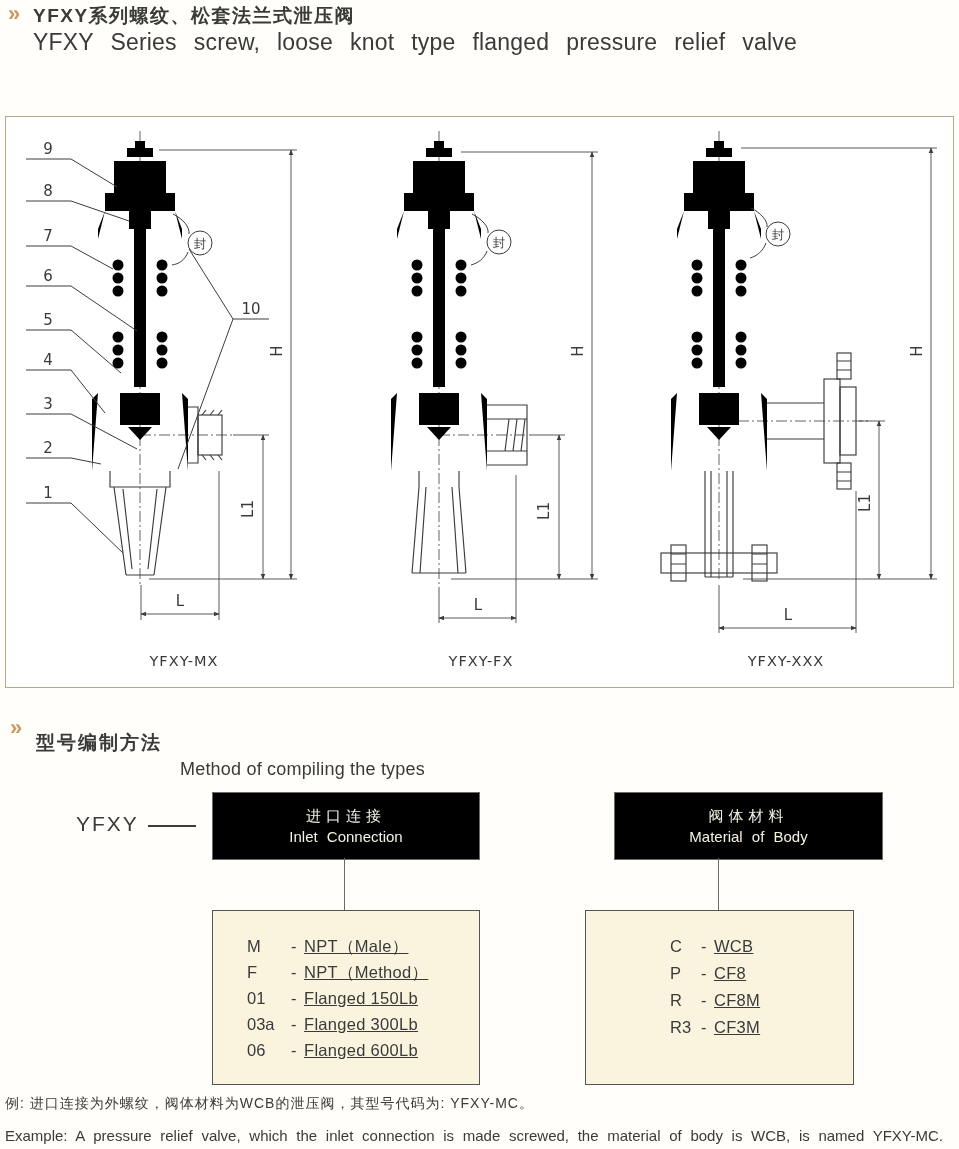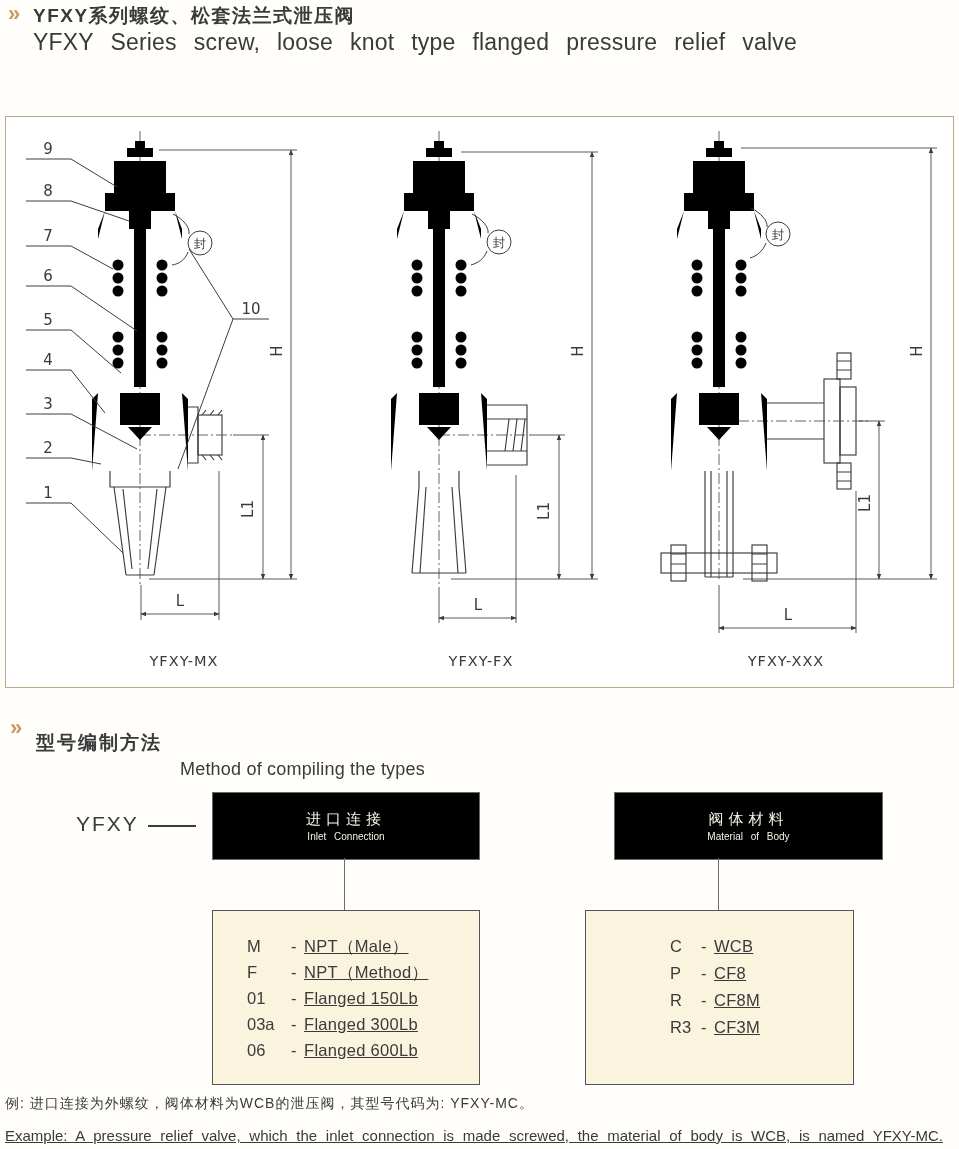--- a/index.html
+++ b/index.html
@@ -24,21 +24,21 @@
   .cap{font-size:14.5px;letter-spacing:1px;}
   .seal-t{font-size:12.5px;}
   
   .h2-zh{font-size:19px;font-weight:bold;letter-spacing:2px;}
   .h2-en{font-size:18px;letter-spacing:.2px;}
   .model-prefix{font-size:21px;letter-spacing:2px;text-align:center;}
   .dash-line{height:2px;background:#3c3c3c;}
   .flow-box{width:266px;height:66px;background:#000000;border:1px solid #6a6a6a;
             display:flex;flex-direction:column;align-items:center;justify-content:center;color:#f7f1e4;}
   .flow-box .t-zh{font-size:15px;letter-spacing:5px;}
-  .flow-box .t-en{font-size:10px;word-spacing:5px;margin-top:2px;}
+  .flow-box .t-en{font-size:15px;word-spacing:5px;margin-top:2px;}
   .vline{width:1px;background:#6a6a6a;height:52px;top:858px;}
   .opt-box{width:266px;height:173px;background:#faf4df;border:1px solid #555;box-sizing:content-box;}
   .opt-rows{padding-top:22px;}
   .opt-row{display:flex;font-size:16.5px;line-height:26px;}
   .b1 .opt-row{padding-left:34px;}
   .b2 .opt-row{padding-left:84px;line-height:27px;}
   .opt-code{width:44px;flex:none;}
   .b2 .opt-code{width:31px;}
   .opt-sep{width:13px;flex:none;}
   .opt-desc{letter-spacing:.3px;text-decoration:underline;}
@@ -271,13 +271,13 @@
     </div>
     <div class="opt-row">
       <span class="opt-code">R3</span>
         <span class="opt-sep">-</span>
         <span class="opt-desc">CF3M</span>
     </div>
   </div>
 </div>
 
 <div class="abs ex-zh" style="left:5px;top:1095px;">例: 进口连接为外螺纹，阀体材料为WCB的泄压阀，其型号代码为: YFXY-MC。</div>
-<div class="abs ex-en" style="left:5px;right:16px;top:1127px;text-decoration:underline;">Example: A pressure relief valve, which the inlet connection is made screwed, the material of body is WCB, is named YFXY-MC.</div>
+<div class="abs ex-en" style="left:5px;right:16px;top:1127px;">Example: A pressure relief valve, which the inlet connection is made screwed, the material of body is WCB, is named YFXY-MC.</div>
 
 </body></html>

